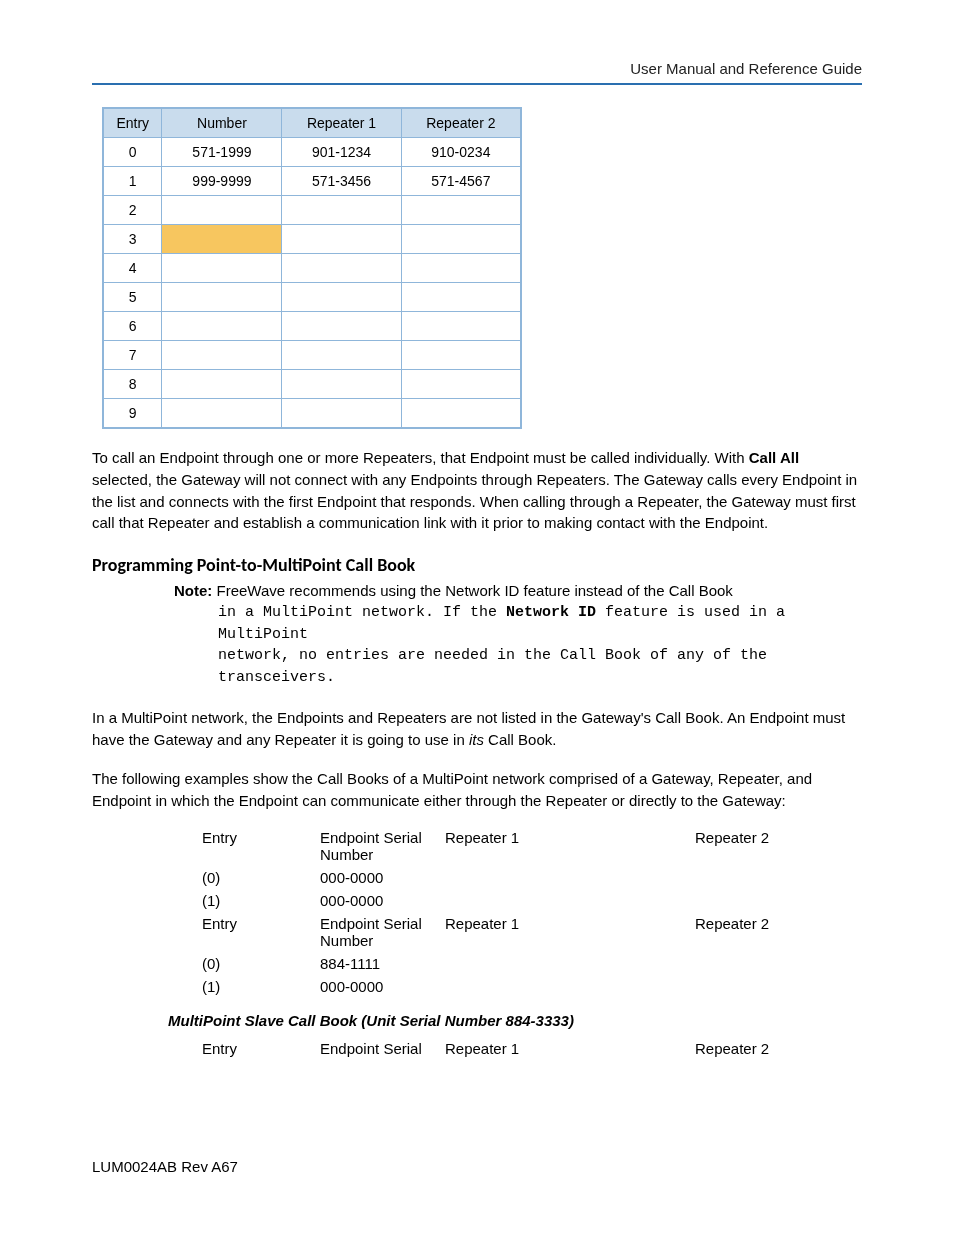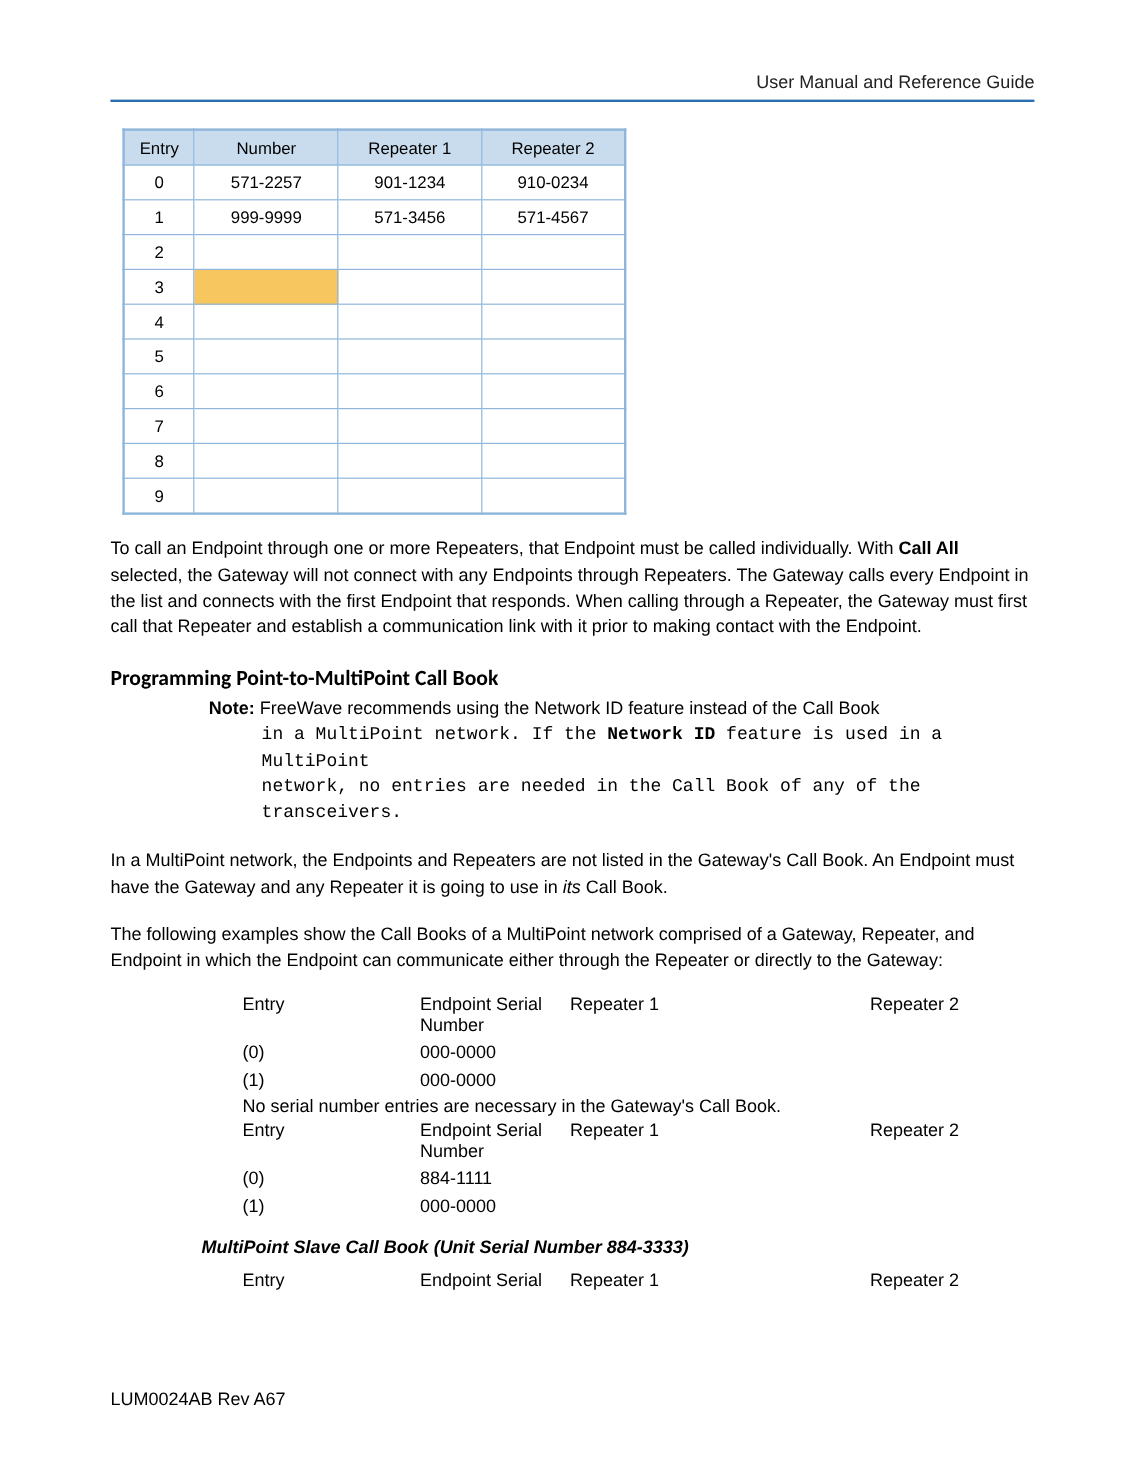--- a/index.html
+++ b/index.html
@@ -85,21 +85,21 @@
   }
   .mini-table {
     margin-left: 110px;
     font-size: 15px;
   }
   .mini-table .row {
     display: flex;
     padding: 3px 0;
   }
   .mini-table .c1 { width: 118px; }
-  .mini-table .c2 { width: 125px; margin-left: 30px; }
+  .mini-table .c2 { width: 125px; }
   .mini-table .c3 { width: 250px; }
   .mini-table .c4 { width: 120px; }
   .mini-note {
     margin-left: 110px;
     font-size: 15px;
     padding-top: 2px;
   }
   .footer {
     position: absolute;
     bottom: 60px;
@@ -121,21 +121,21 @@
         <tr id="shot-head">
           <th class="entry-col">Entry</th>
           <th class="num-col">Number</th>
           <th class="rep-col">Repeater 1</th>
           <th class="rep-col">Repeater 2</th>
         </tr>
       </thead>
     <tbody id="shot-body">
         <tr>
           <td>0</td>
-          <td>571-2257</td>
+          <td>571-1999</td>
           <td>901-1234</td>
           <td>910-0234</td>
         </tr>
         <tr>
           <td>1</td>
           <td>999-9999</td>
           <td>571-3456</td>
           <td>571-4567</td>
         </tr>
         <tr>
@@ -221,21 +221,20 @@
           <div class="c3"></div>
           <div class="c4"></div>
         </div>
         <div class="row">
           <div class="c1">(1)</div>
           <div class="c2">000-0000</div>
           <div class="c3"></div>
           <div class="c4"></div>
         </div>
       </div>
-      <div class="mini-note">No serial number entries are necessary in the Gateway's Call Book.</div>
       <div class="mini-table">
         <div class="row">
           <div class="c1">Entry</div>
           <div class="c2">Endpoint Serial Number</div>
           <div class="c3">Repeater 1</div>
           <div class="c4">Repeater 2</div>
         </div>
         <div class="row">
           <div class="c1">(0)</div>
           <div class="c2">884-1111</div>

